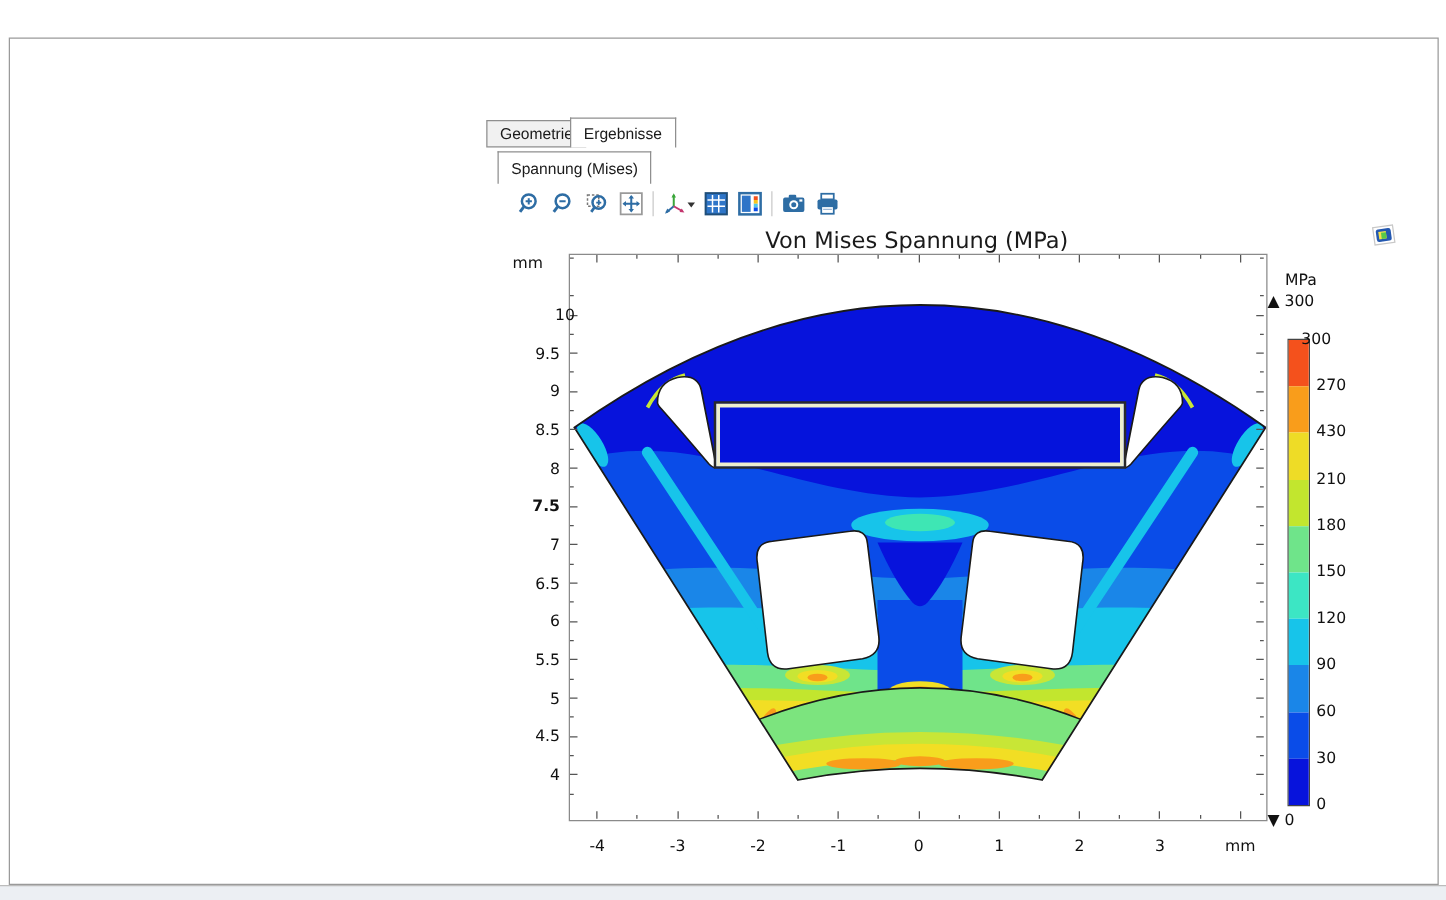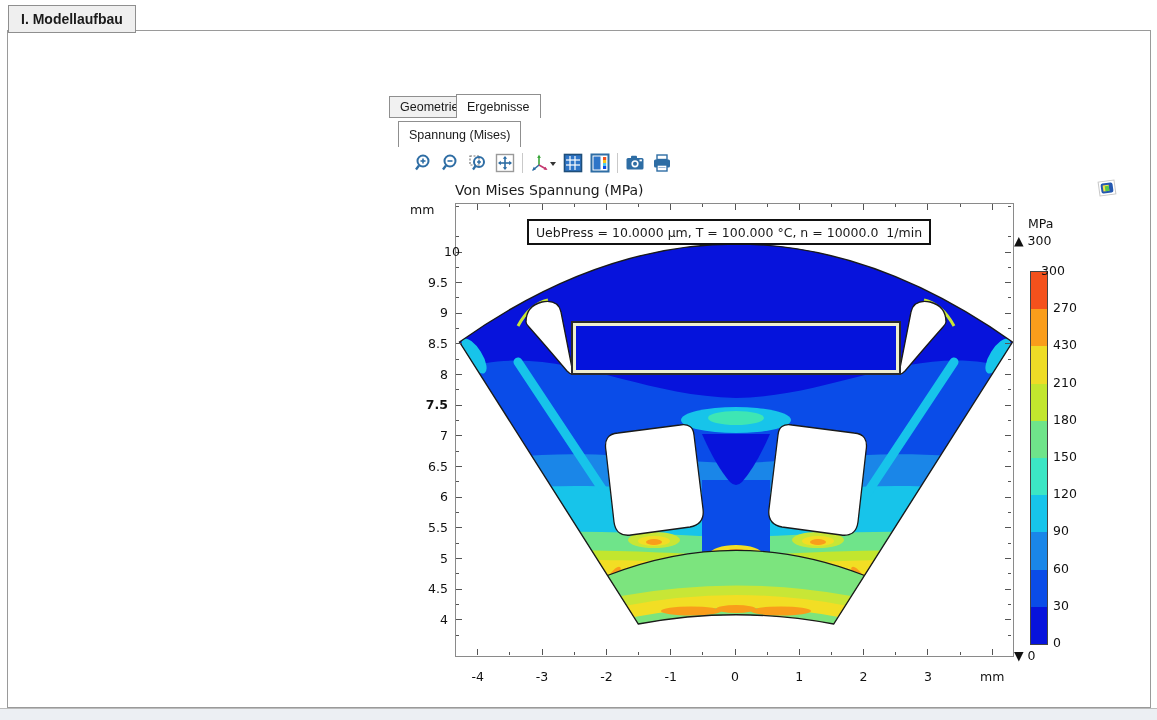--- a/index.html
+++ b/index.html
@@ -30,40 +30,37 @@
   #info-icon{left:27px;top:53px;width:33px;height:33px;border:2px solid #8aa5c6;border-radius:50%;
     display:flex;align-items:center;justify-content:center;
     font-family:"Liberation Serif",serif;font-style:italic;font-weight:bold;font-size:22px;color:#2f62a7;}
   
   #toolbar{left:414px;top:151px;height:24px;display:flex;align-items:center;gap:7px;z-index:5;}
   .tbicon{width:20px;height:20px;display:block;}
   .tbsep{width:1px;height:20px;background:#c9c9c9;}
   
   #graphics-box{left:408px;top:148px;width:718px;height:538px;border:1px solid #adb6c0;background:#fdfdff;}
   #axis-box{left:455px;top:203px;width:557px;height:452px;border:1px solid #8a8a8a;overflow:hidden;background:#fff;box-sizing:content-box;z-index:3;}
-  #plot-title{left:455px;top:182px;width:557px;font-family:"DejaVu Sans",sans-serif;font-size:14px;color:#1a1a1a;z-index:4;}
+  #plot-title{left:455px;top:182px;width:557px;text-align:center;font-family:"DejaVu Sans",sans-serif;font-size:18px;color:#1a1a1a;z-index:4;}
   #annotation-box{left:527px;top:219px;width:400px;height:22px;border:2px solid #111;background:#fff;
     font-family:"DejaVu Sans",sans-serif;font-size:12.5px;display:flex;align-items:center;justify-content:center;
     white-space:pre;z-index:6;}
   .tick{position:absolute;background:#555;z-index:5;}
   .lbl{position:absolute;font-family:"DejaVu Sans",sans-serif;font-size:12.5px;color:#111;z-index:5;}
   .xlbl{text-align:center;}
   .ylbl{text-align:right;}
   .cbar{position:absolute;border:1px solid #444;z-index:5;}
   #bottom-strip{left:0;top:708px;width:1157px;height:12px;background:#eceff3;border-top:1px solid #bcbcbc;}
   #plot-open-icon{left:1096px;top:177px;width:22px;height:22px;z-index:6;}
 </style>
 </head>
 <body>
 
 <div id="app">
 
-  <div class="main-tab" style="left:8px;top:5px;height:26px;">
-    <span>I. Modellaufbau</span>
-  </div>
 
   <div id="content-panel" class="panel"></div>
 
   <div id="info-icon" class="abs">i</div>
   <div class="lbl12" style="left:73px;top:71px;">Letzte Berechnungszeit:</div>
   <div class="lbl12" style="left:265px;top:71px;">41 s</div>
   <div class="lbl12" style="left:73px;top:96px;">Anzahl Berechnungen:</div>
   <div class="lbl12" style="left:265px;top:96px;">1</div>
 
   <div class="head13" style="left:28px;top:174px;">Lösung aktualisieren:</div>
@@ -203,21 +200,20 @@
   <svg id="plot-open-icon" class="abs" viewBox="0 0 22 22">
     <g transform="rotate(-8 11 11)">
       <rect x="3" y="4" width="16" height="14" fill="#fff" stroke="#c8c8c8" stroke-width="1"></rect>
       <rect x="5" y="6" width="12" height="10" rx="2" fill="#2458b0"></rect>
       <rect x="7" y="8" width="6" height="6" fill="#f8e24a"></rect>
       <rect x="9" y="9" width="4" height="5" fill="#58c84a"></rect>
     </g>
   </svg>
 
   <div id="plot-title" class="abs">Von Mises Spannung (MPa)</div>
-  <div id="annotation-box" class="abs">UebPress = 10.0000 µm, T = 100.000 °C, n = 10000.0  1/min</div>
 
   <div id="axis-box" class="abs">
     <svg width="557" height="452" viewBox="0 0 557 452">
       <defs>
         <clipPath id="wclip">
             <path d="M3.5 138 Q280 -58 556.5 138 L377.7 420 Q280 401.4 182.3 420 Z"></path>
           </clipPath>
       </defs>
       <g clip-path="url(#wclip)">
         <path d="M3.5 138 Q280 -58 556.5 138 L377.7 420 Q280 401.4 182.3 420 Z" fill="#0a4ce8"></path>

